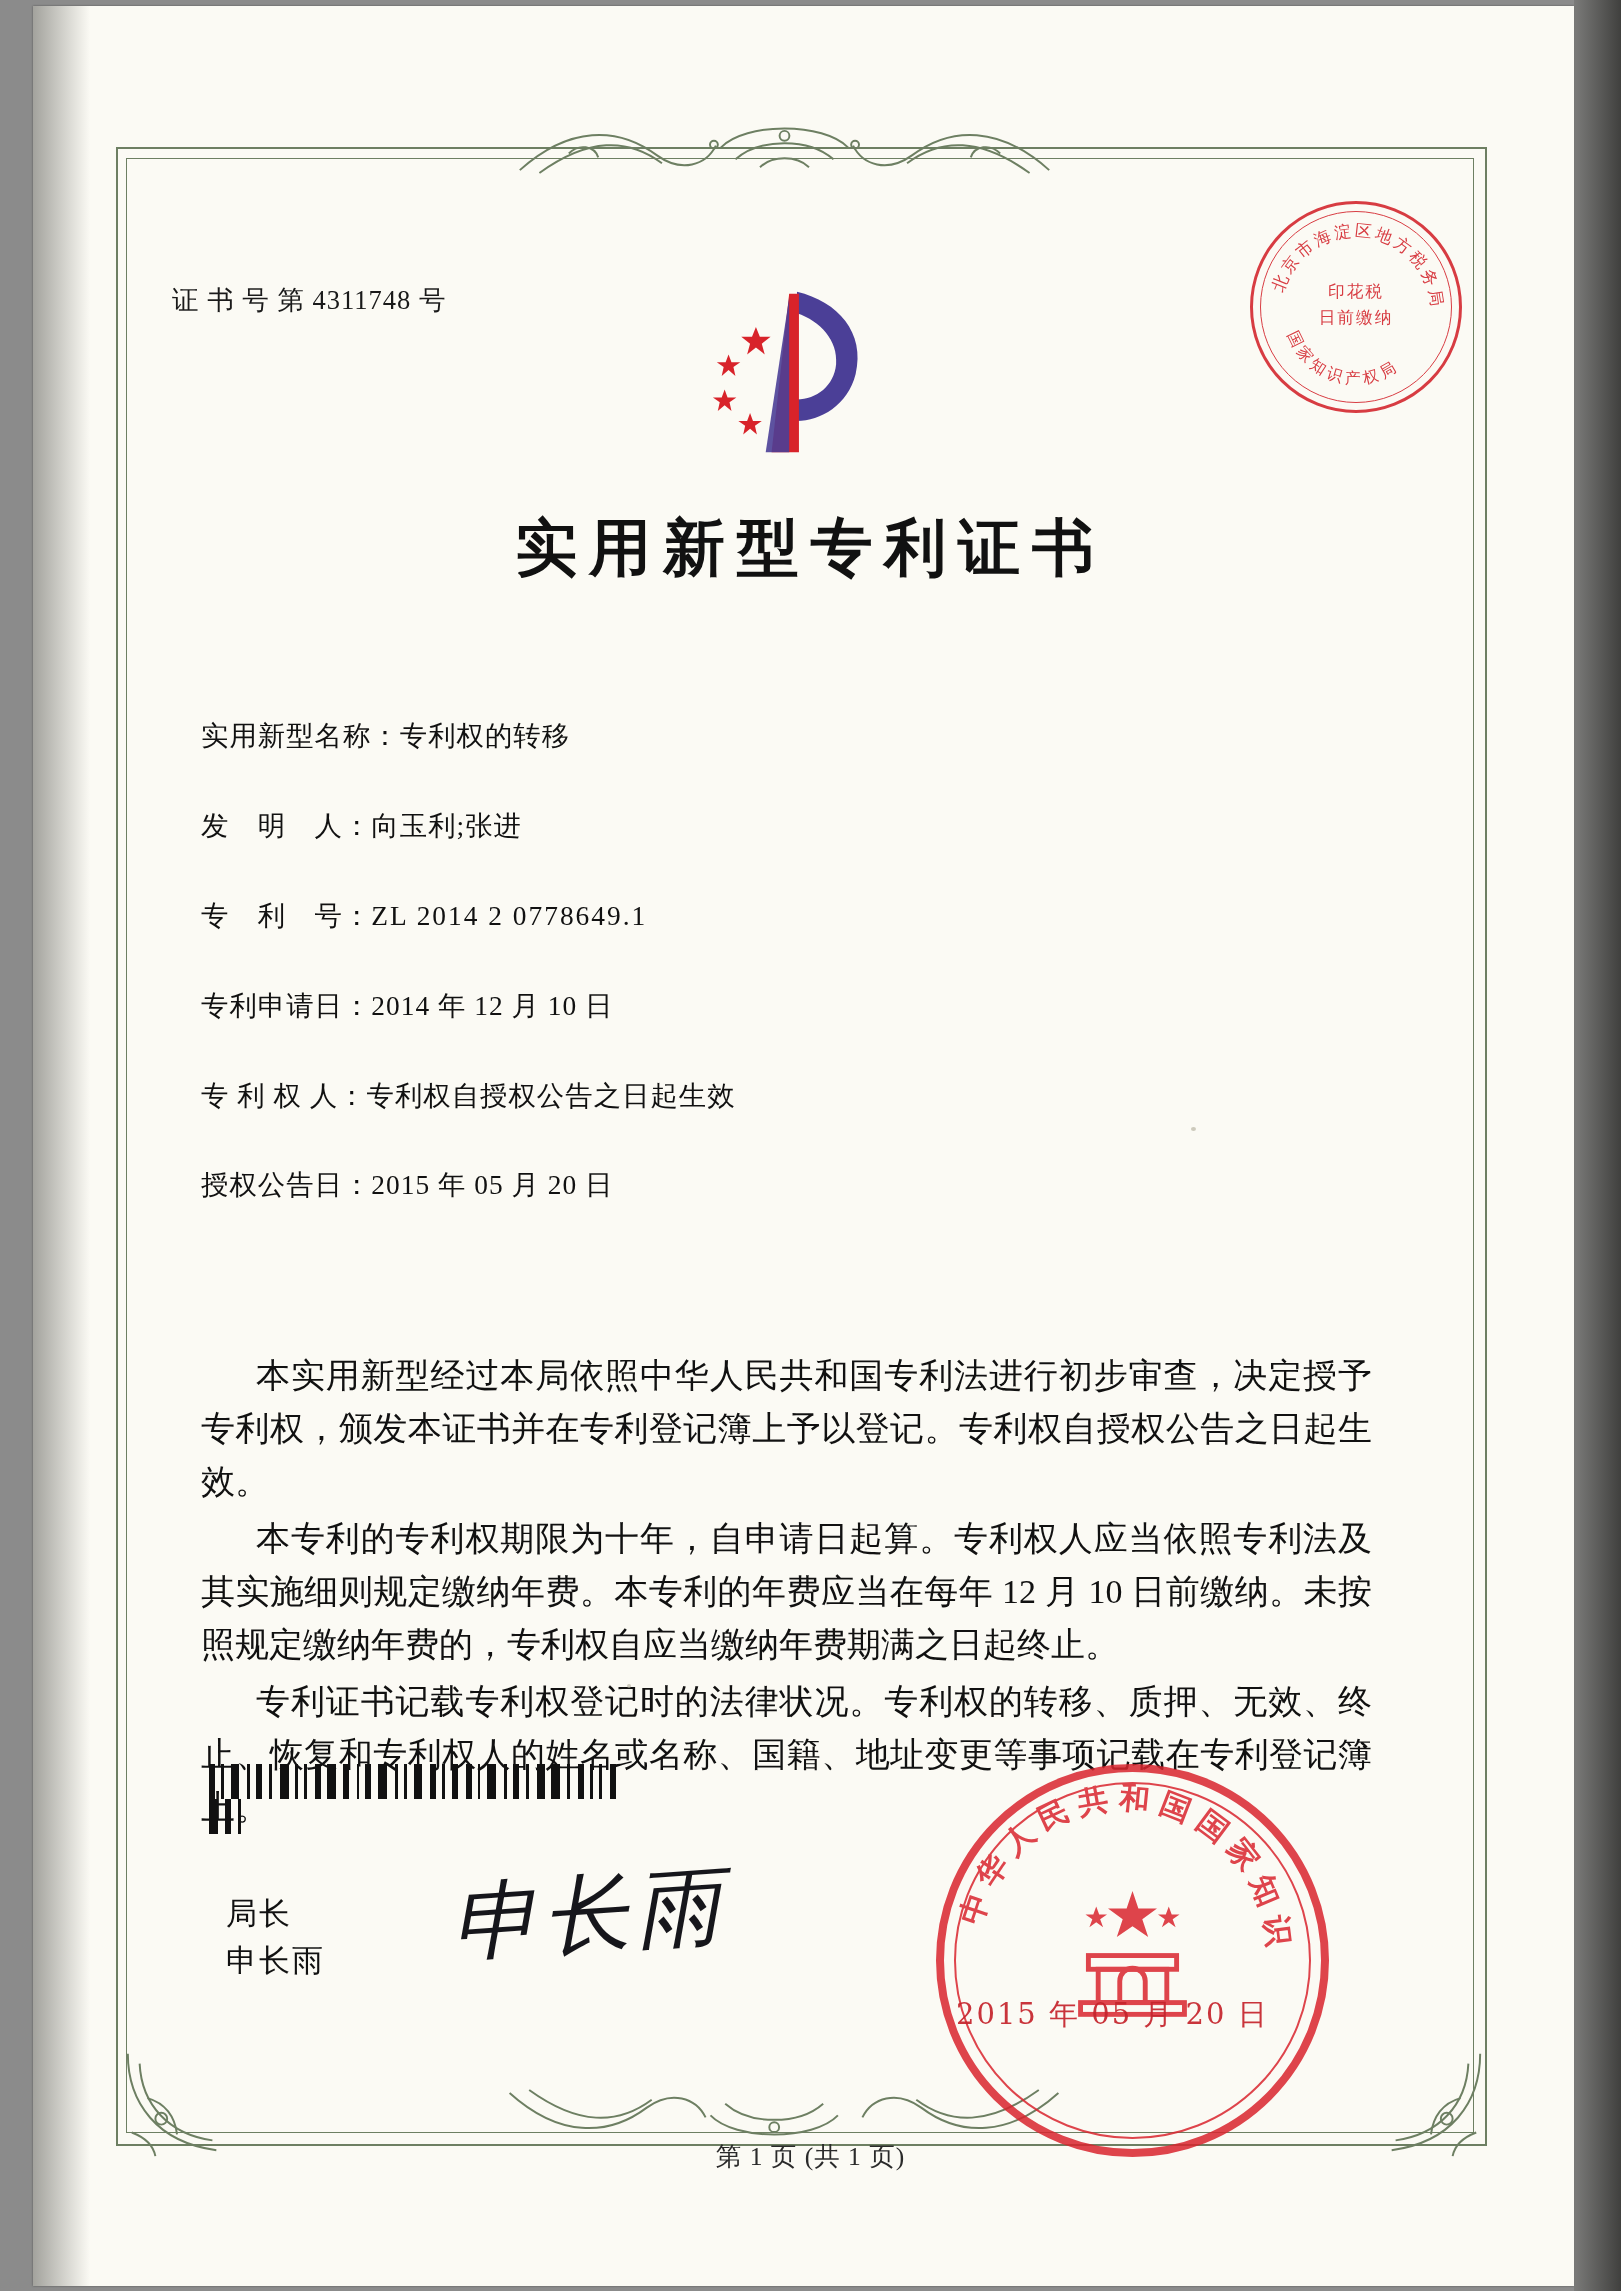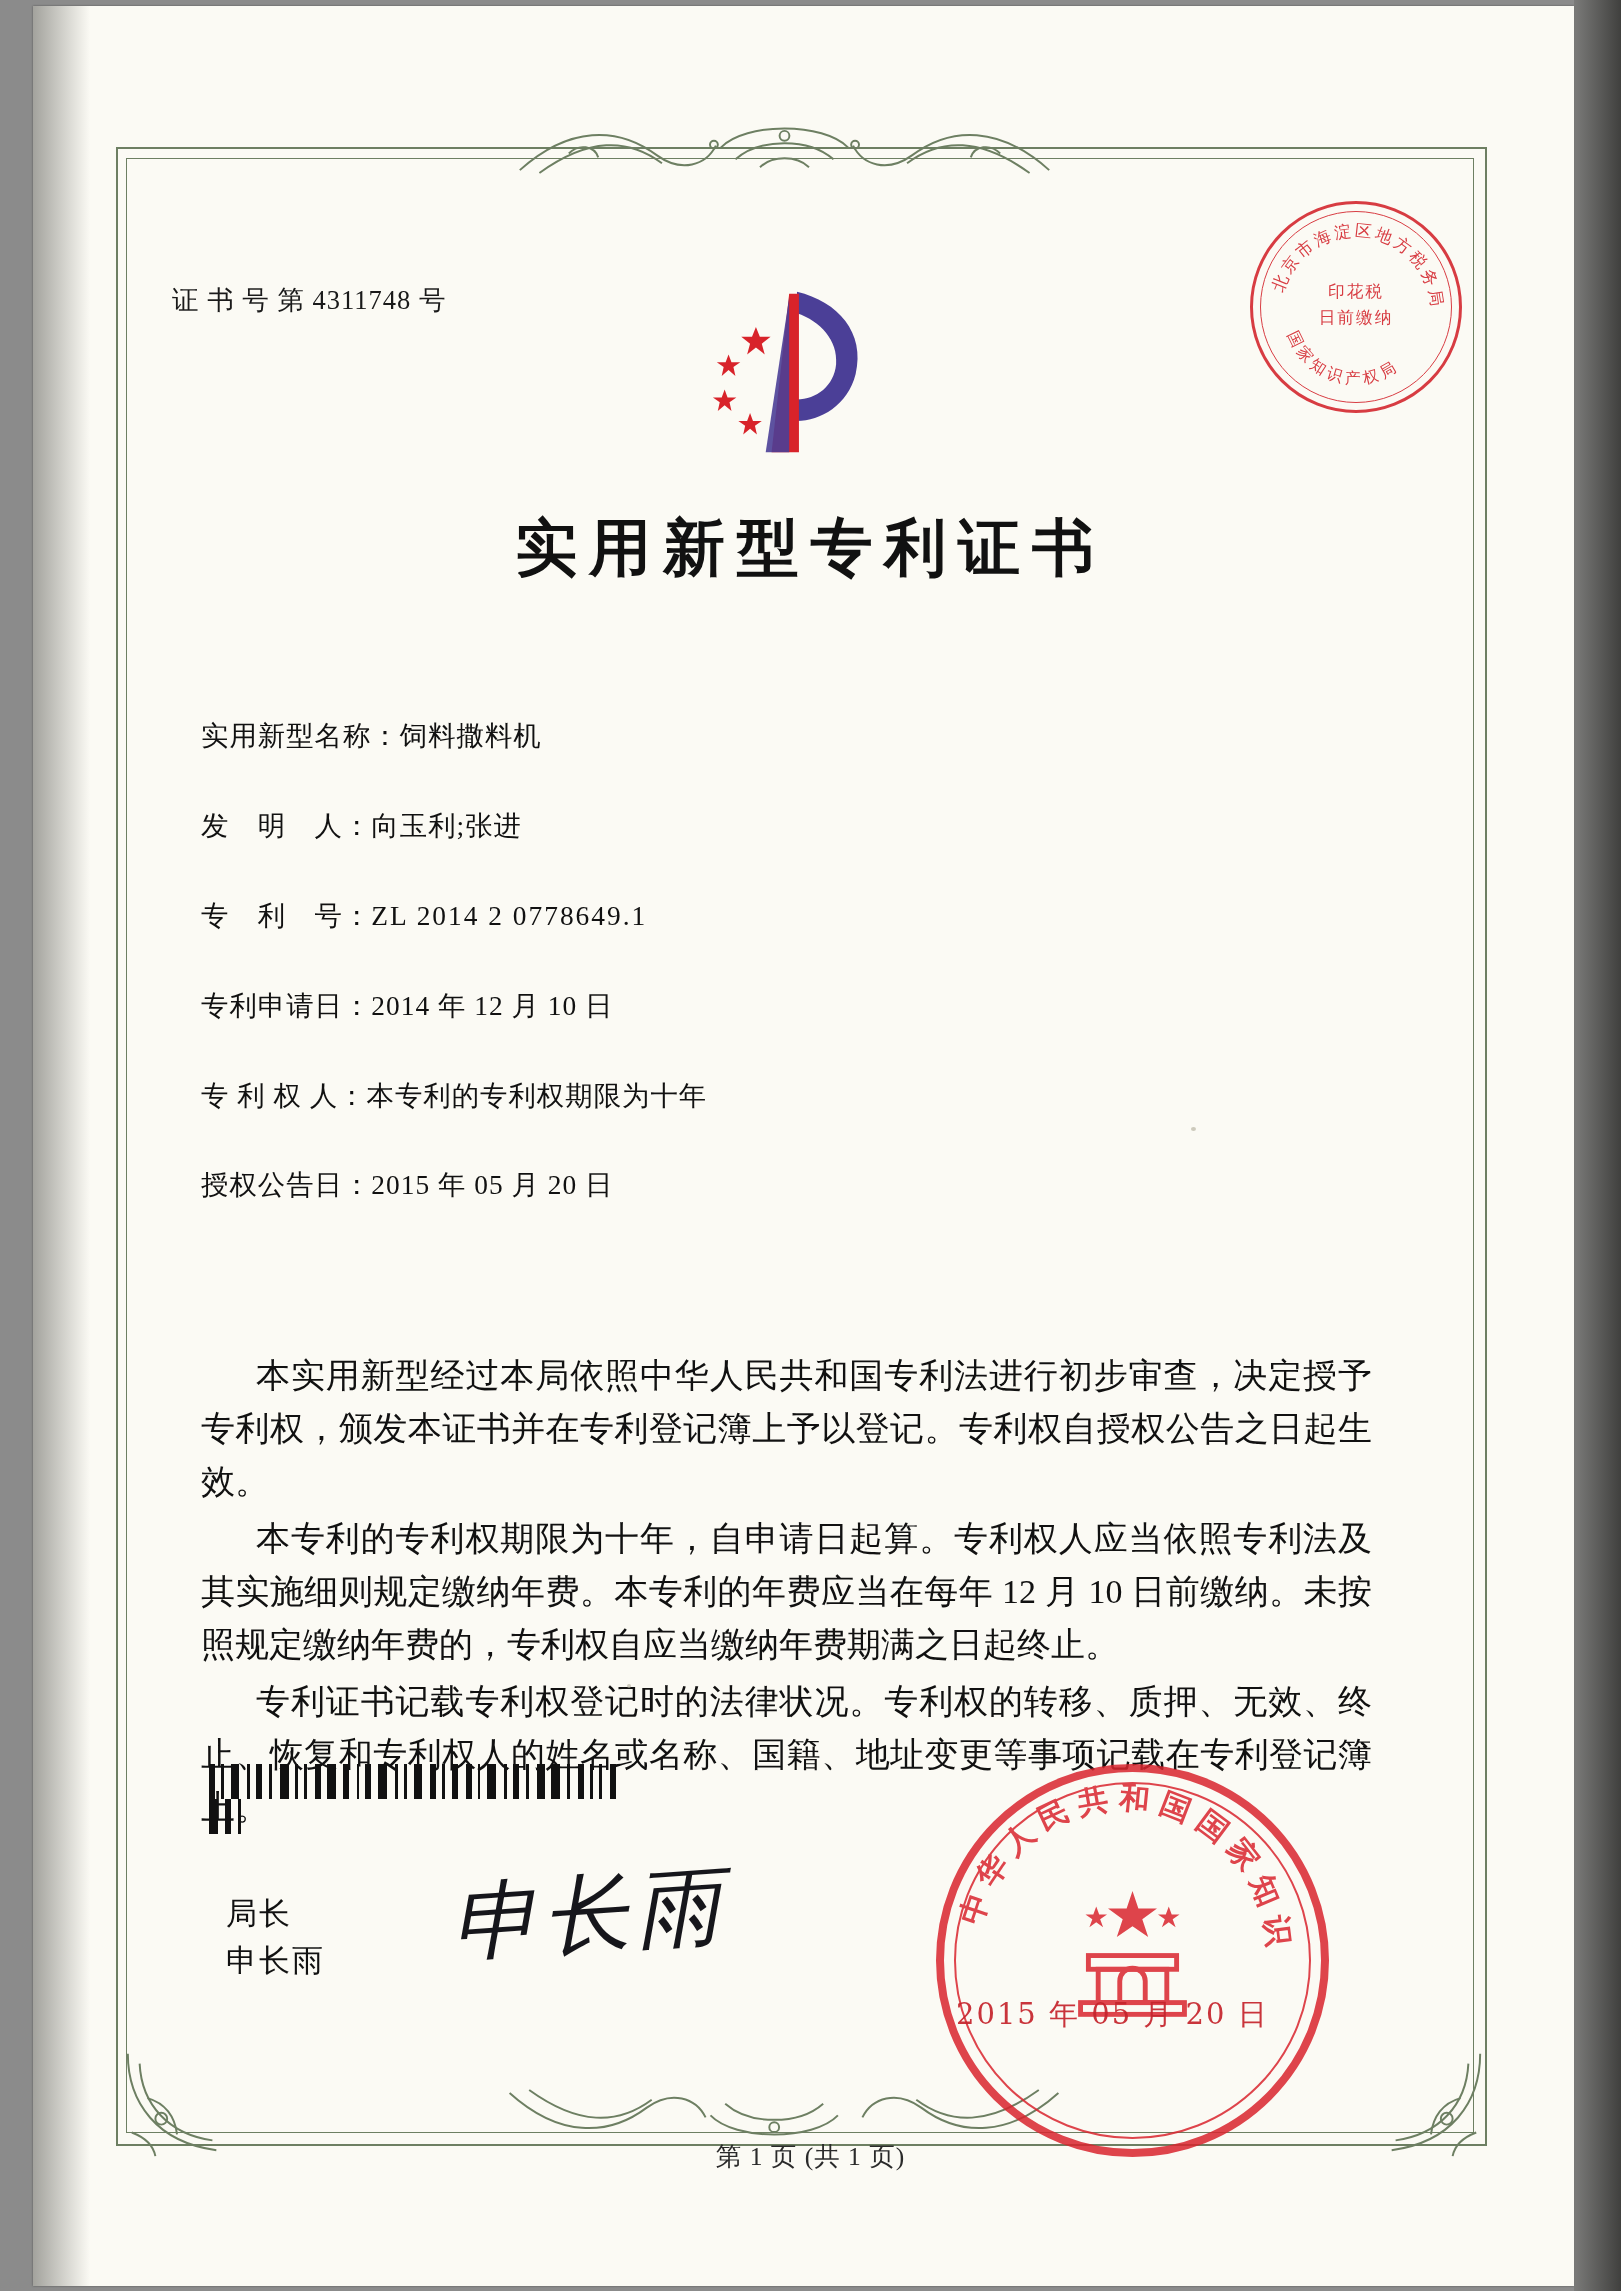--- a/index.html
+++ b/index.html
@@ -339,33 +339,33 @@
       </text>
     </svg>
     <div class="mid-line">印花税</div>
     <div class="mid-line2">日前缴纳</div>
   </div>
 
   <div class="title">实用新型专利证书</div>
 
   <div class="fields">
     <div class="field-row">
-      <span class="field-label">实用新型名称：</span><span class="field-value">饲料撒料机</span>
+      <span class="field-label">实用新型名称：</span><span class="field-value">专利权的转移</span>
     </div>
     <div class="field-row">
       <span class="field-label">发　明　人：</span><span class="field-value">向玉利;张进</span>
     </div>
     <div class="field-row">
       <span class="field-label">专　利　号：</span><span class="field-value mono-val">ZL 2014 2 0778649.1</span>
     </div>
     <div class="field-row">
       <span class="field-label">专利申请日：</span><span class="field-value">2014 年 12 月 10 日</span>
     </div>
     <div class="field-row">
-      <span class="field-label">专 利 权 人：</span><span class="field-value">本专利的专利权期限为十年</span>
+      <span class="field-label">专 利 权 人：</span><span class="field-value">专利权自授权公告之日起生效</span>
     </div>
     <div class="field-row">
       <span class="field-label">授权公告日：</span><span class="field-value">2015 年 05 月 20 日</span>
     </div>
   </div>
 
   <div class="body-text">
     <p>本实用新型经过本局依照中华人民共和国专利法进行初步审查，决定授予专利权，颁发本证书并在专利登记簿上予以登记。专利权自授权公告之日起生效。</p>
     <p>本专利的专利权期限为十年，自申请日起算。专利权人应当依照专利法及其实施细则规定缴纳年费。本专利的年费应当在每年 12 月 10 日前缴纳。未按照规定缴纳年费的，专利权自应当缴纳年费期满之日起终止。</p>
     <p>专利证书记载专利权登记时的法律状况。专利权的转移、质押、无效、终止、恢复和专利权人的姓名或名称、国籍、地址变更等事项记载在专利登记簿上。</p>

